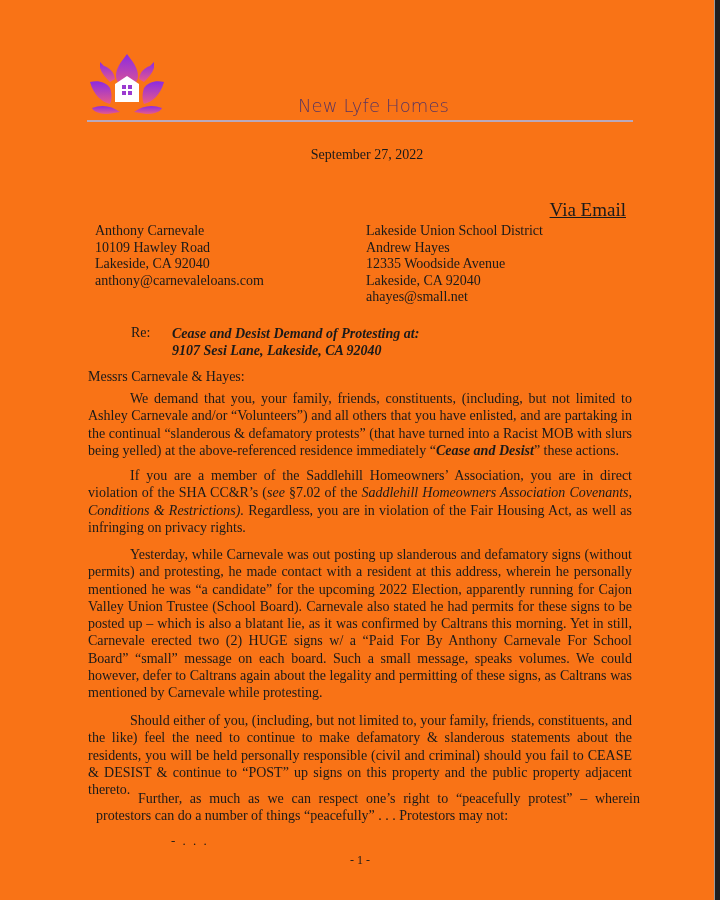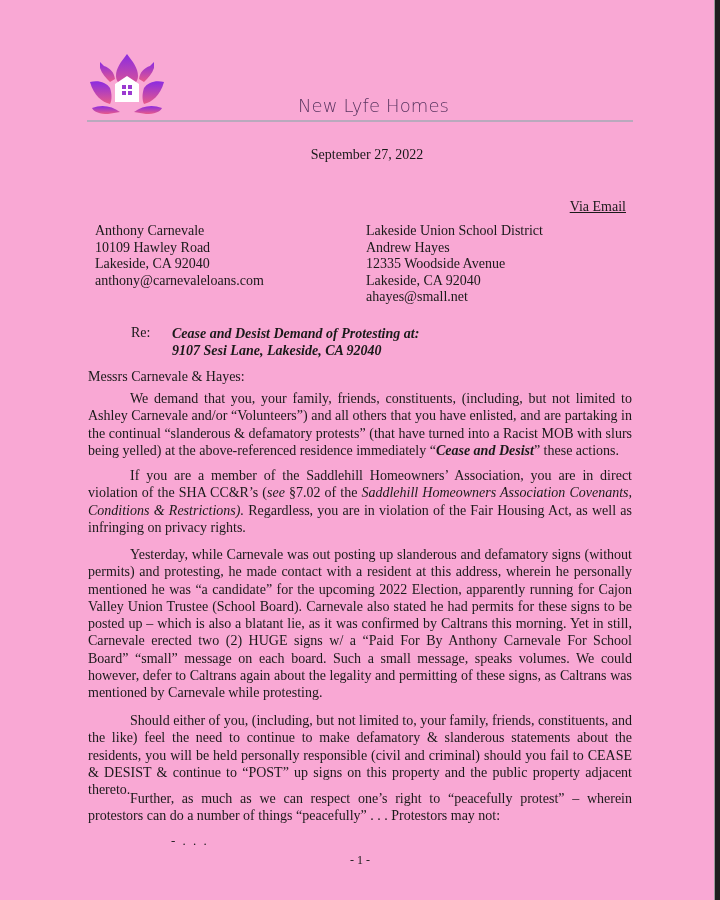--- a/index.html
+++ b/index.html
@@ -1,46 +1,46 @@
 <!DOCTYPE html>
 <html><head>
   <meta charset="utf-8">
   <style>
     html, body { margin: 0; padding: 0; }
     body {
       width: 720px; height: 900px; overflow: hidden;
       background: #fdfdfd; position: relative;
       font-family: "Liberation Serif", serif; color: #1a1a1a;
     }
-    .page { position: absolute; left: 0; top: 0; width: 715px; height: 900px; background: #f9a8d4; }
+    .page { position: absolute; left: 0; top: 0; width: 715px; height: 900px; background: #f97316; }
     .edge { position: absolute; right: 0; top: 0; width: 5px; height: 900px; background: #1e1e1e; border-left: 1px solid #9a9a9a; }
 
     .logo { position: absolute; left: 88px; top: 52px; width: 78px; height: 64px; }
     .brand { position: absolute; left: 298px; top: 95px; font-family: "DejaVu Sans", sans-serif; font-size: 18px; color: #5a3560; font-weight: 300; letter-spacing: 0.1px; }
     .rule { position: absolute; left: 87px; top: 120px; width: 546px; height: 2px; background: #b9a9bd; }
 
     .date { position: absolute; left: 7px; width: 720px; top: 147px; text-align: center; font-size: 14px; }
-    .via { position: absolute; right: 89px; top: 199px; font-size: 14px; text-decoration: underline; }
+    .via { position: absolute; right: 89px; top: 199px; font-size: 19px; text-decoration: underline; }
 
     .addr { position: absolute; top: 223px; font-size: 14px; line-height: 16.5px; }
     .addr.left { left: 95px; }
     .addr.right { left: 366px; }
     .addr div { white-space: nowrap; }
 
     .re-label { position: absolute; left: 131px; top: 325px; font-size: 14px; }
     .re-text { position: absolute; left: 172px; top: 325px; font-size: 14px; font-weight: bold; font-style: italic; line-height: 17px; }
     .salutation { position: absolute; left: 88px; top: 369px; font-size: 14px; }
 
     .body { position: absolute; left: 88px; width: 544px; font-size: 14px; line-height: 17.3px; text-align: justify; }
     .body p { margin: 0; text-indent: 42px; }
     .p1 { top: 390px; }
     .p2 { top: 467px; }
     .p3 { top: 546px; }
     .p4 { top: 712px; }
-    .p5 { top: 790px; }
+    .p5 { top: 790px; margin-left: 8px; }
     .ul-bold { font-weight: bold; font-style: italic; }
     .it { font-style: italic; }
 
     .bullet { position: absolute; left: 171px; top: 833px; font-size: 13px; letter-spacing: 2px; }
     .pagenum { position: absolute; left: 0; width: 720px; top: 853px; text-align: center; font-size: 12px; }
   </style>
 </head>
 <body>
 
 <div class="page">

